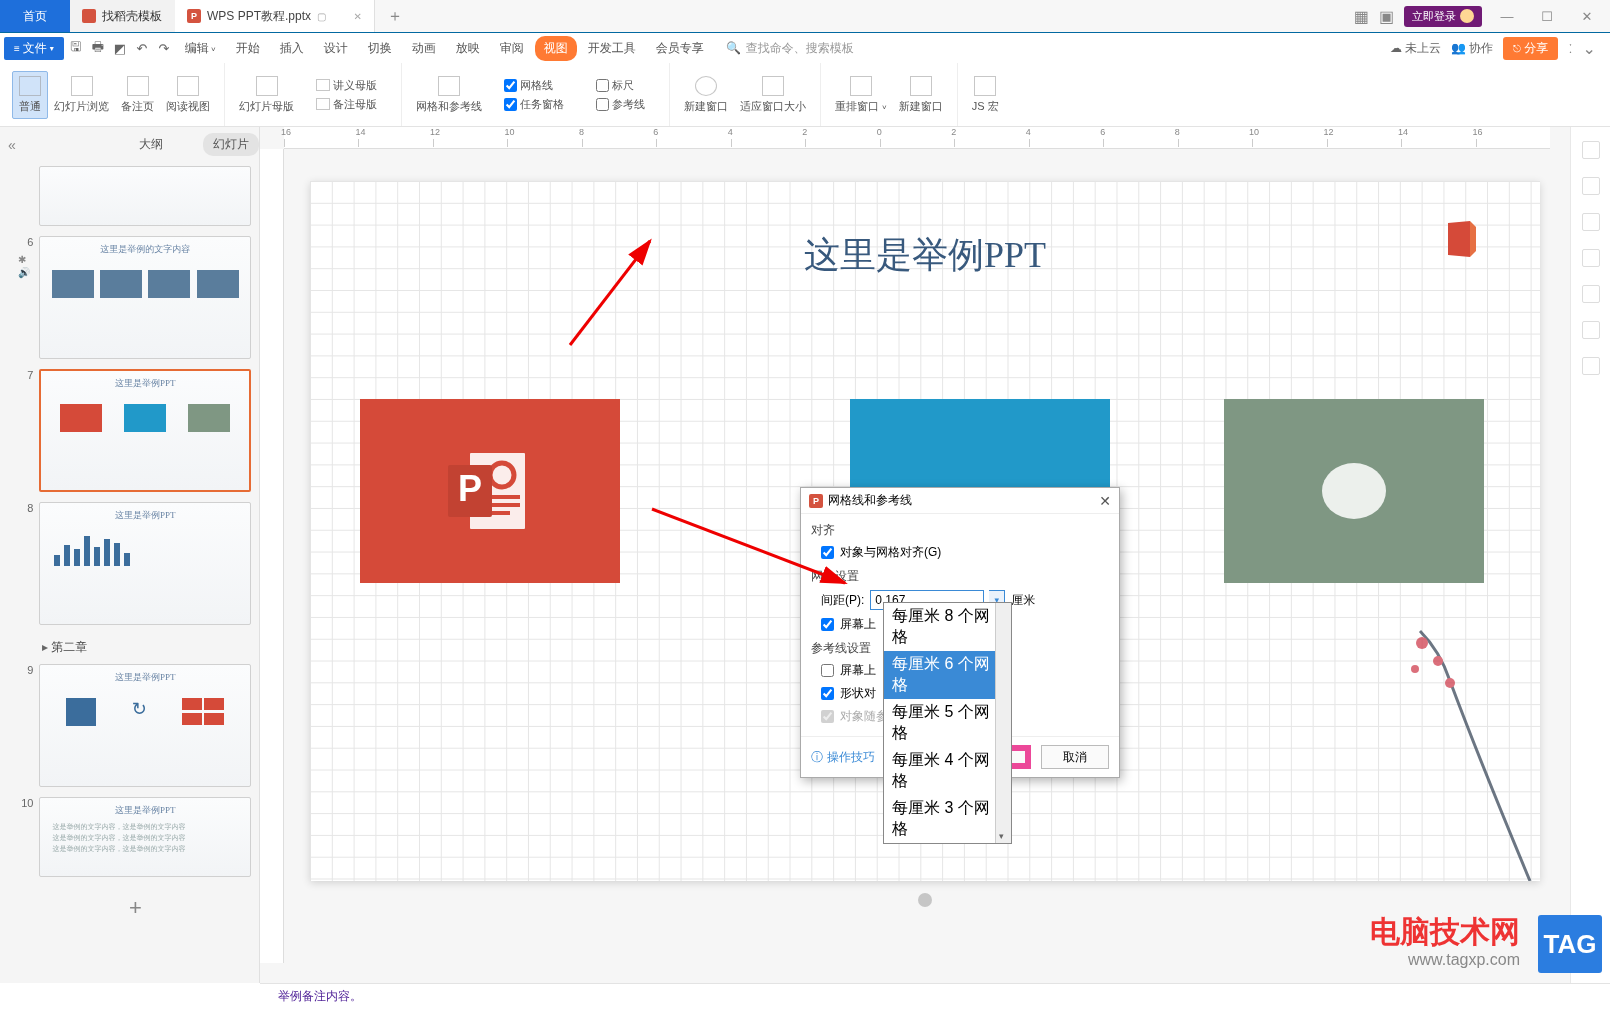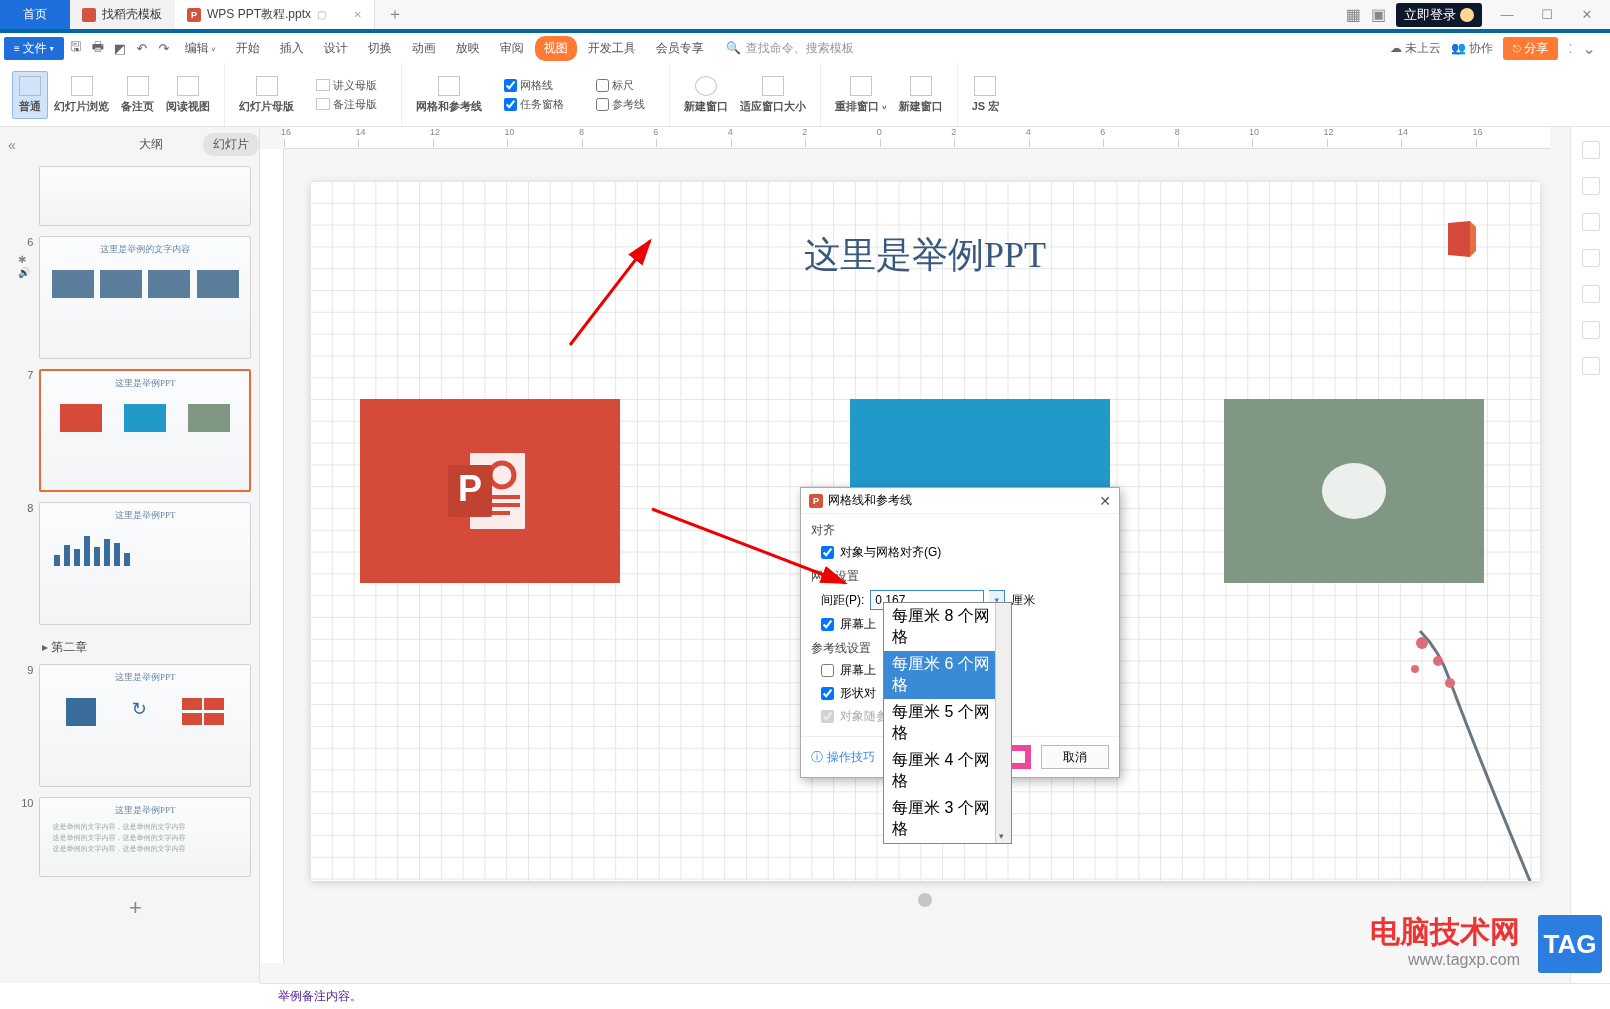--- a/index.html
+++ b/index.html
@@ -1,46 +1,46 @@
 <!DOCTYPE html>
 <html><head>
 <meta charset="utf-8">
 <style>
 * { margin: 0; padding: 0; box-sizing: border-box; font-family: "Microsoft YaHei", sans-serif; }
 body { background: #fff; width: 1610px; height: 1009px; overflow: hidden; position: relative; }
 
-.titlebar { height: 33px; display: flex; align-items: stretch; background: #f7f7f7; border-bottom: 4px solid #0369a1; }
+.titlebar { height: 33px; display: flex; align-items: stretch; background: #f7f7f7; border-bottom: 1px solid #0369a1; }
 .tab { display: flex; align-items: center; padding: 0 12px; font-size: 12px; gap: 6px; position: relative; }
 .tab-home { background: #1e6fdb; color: #fff; width: 70px; justify-content: center; }
 .tab-tpl { background: #f2f2f2; color: #333; width: 105px; }
 .tab-doc { background: #fff; color: #444; width: 200px; border-right: 1px solid #e0e0e0; }
 .tab-add { width: 40px; justify-content: center; color: #888; font-size: 16px; cursor: pointer; }
 .titlebar-right { margin-left: auto; display: flex; align-items: center; gap: 10px; padding: 0 8px; }
-.login-btn { background: #0f172a; color: #fff; border-radius: 3px; padding: 3px 8px; font-size: 13px; display: flex; align-items: center; gap: 4px; }
+.login-btn { background: #701a75; color: #fff; border-radius: 3px; padding: 3px 8px; font-size: 11px; display: flex; align-items: center; gap: 4px; }
 .win-btn { width: 30px; text-align: center; color: #888; font-size: 13px; }
 .tpl-icon { width: 14px; height: 14px; background: #d4533f; border-radius: 2px; }
 .doc-icon { width: 14px; height: 14px; background: #d4533f; border-radius: 2px; display: inline-flex; align-items: center; justify-content: center; color: #fff; font-size: 9px; font-weight: bold; }
 .doc-close, .doc-drop { color: #aaa; font-size: 10px; }
 
 .menubar { height: 30px; display: flex; align-items: center; background: #fff; padding: 0 4px; gap: 2px; }
 .file-btn { background: #1e6fdb; color: #fff; padding: 3px 10px; font-size: 12px; border-radius: 2px; display: flex; align-items: center; gap: 3px; }
 .qat-icon { width: 20px; height: 20px; display: flex; align-items: center; justify-content: center; color: #666; font-size: 13px; }
 .menu-item { padding: 4px 9px; font-size: 12px; color: #555; cursor: pointer; }
 .menu-item.active { background: #ff7a33; color: #fff; border-radius: 10px; }
 .search-box { margin-left: 12px; color: #999; font-size: 12px; display: flex; align-items: center; gap: 4px; }
 .menubar-right { margin-left: auto; display: flex; align-items: center; gap: 10px; padding-right: 10px; }
 .cloud-btn, .collab-btn { font-size: 12px; color: #666; display: flex; align-items: center; gap: 3px; }
 .share-btn { background: #ff7a33; color: #fff; padding: 3px 10px; border-radius: 3px; font-size: 12px; }
 
 .ribbon { height: 64px; display: flex; align-items: center; background: #fff; border-bottom: 1px solid #e3e3e3; padding: 0 4px; }
 .ribbon-group { display: flex; align-items: center; padding: 0 8px; border-right: 1px solid #eee; height: 100%; }
 .ribbon-btn { display: flex; flex-direction: column; align-items: center; gap: 3px; padding: 4px 6px; cursor: pointer; }
 .ribbon-btn.active { background: #d0e3f9; border: 1px solid #8fb9e8; border-radius: 2px; }
 .ribbon-icon { width: 22px; height: 20px; border: 1px solid #999; opacity: 0.55; }
-.ribbon-label { font-size: 11px; color: #555; white-space: nowrap; font-weight: bold; }
+.ribbon-label { font-size: 11px; color: #555; white-space: nowrap; }
 .check-row { display: flex; align-items: center; font-size: 11px; color: #555; gap: 3px; padding: 2px 10px; }
 .ribbon-checks { display: flex; flex-direction: column; justify-content: center; padding: 0 6px; }
 
 .workspace { display: flex; height: calc(1009px - 33px - 30px - 64px - 26px); }
 .tabstrip { width: 260px; background: #f5f5f5; border-right: 1px solid #e0e0e0; display: flex; flex-direction: column; }
 .tabstrip-head { display: flex; align-items: center; justify-content: center; gap: 30px; padding: 6px 0; font-size: 12px; }
 .ts-tab { padding: 3px 10px; color: #555; }
 .ts-tab.active { background: #e3e3e3; border-radius: 10px; }
 .ts-collapse { color: #888; padding: 0 8px; font-size: 14px; margin-right: auto; }
 

